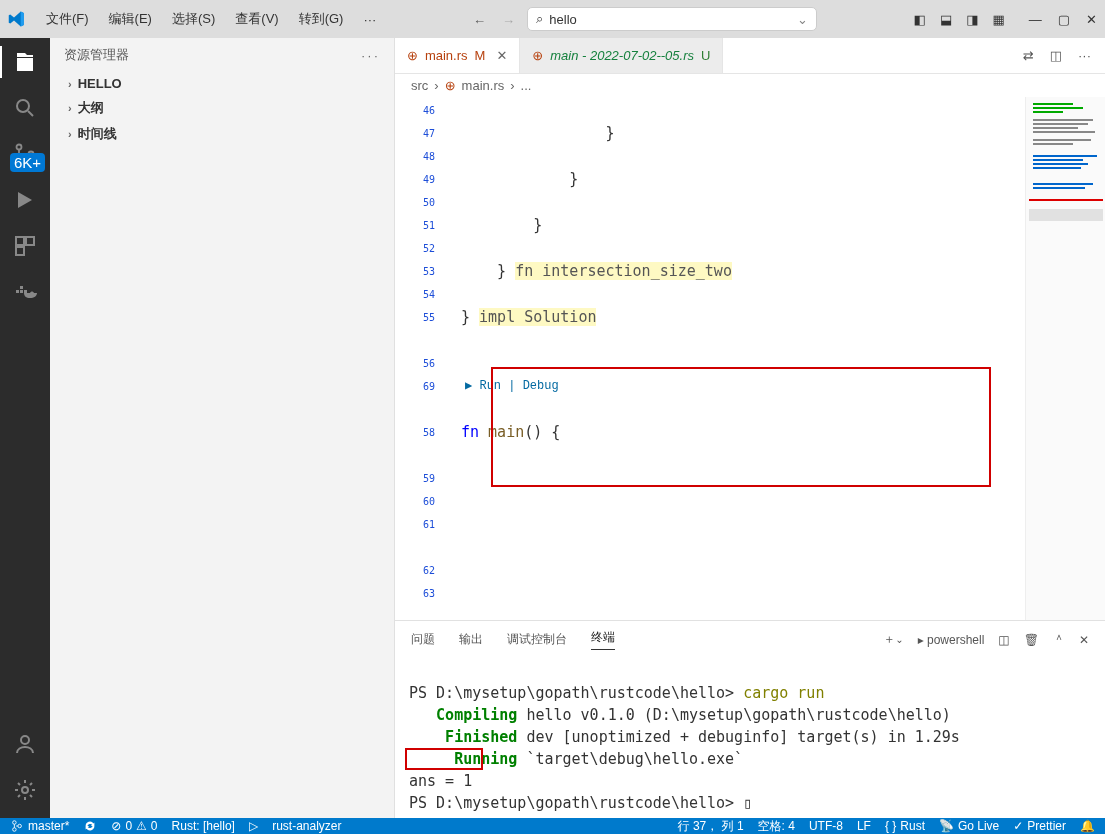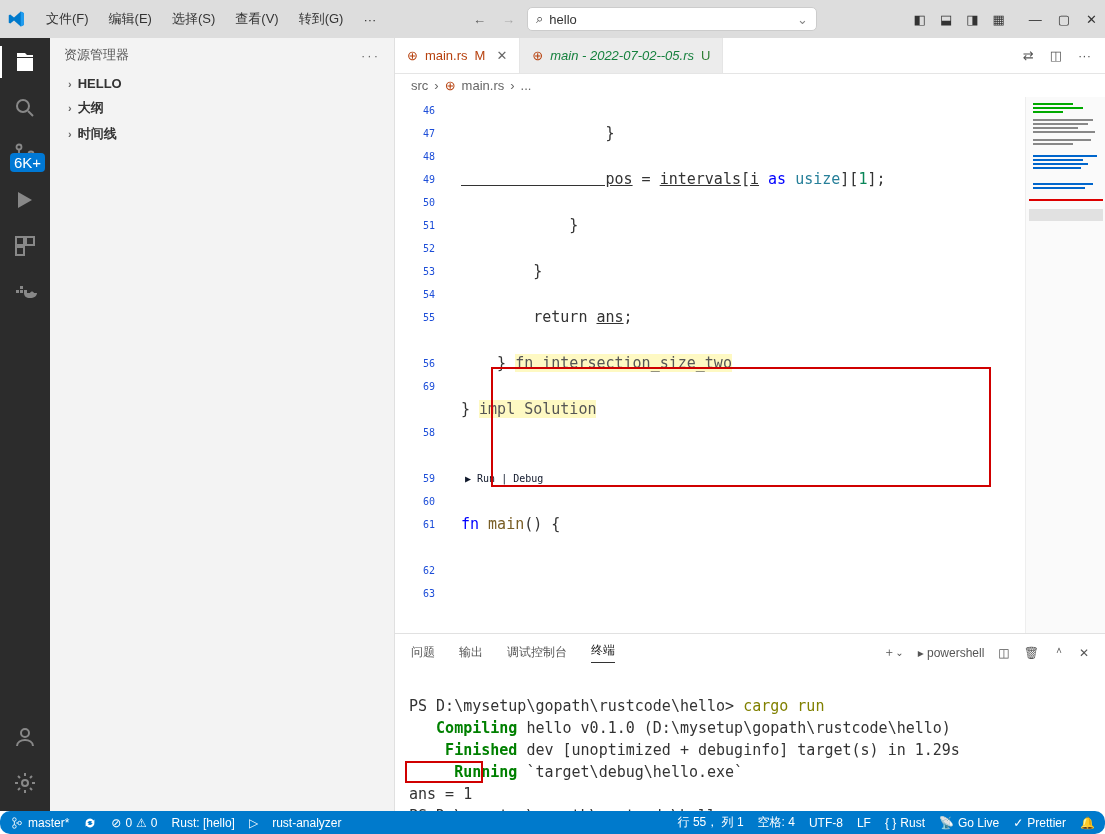--- a/index.html
+++ b/index.html
@@ -44,31 +44,31 @@
 .gutter { width:52px; text-align:right; padding-right:12px; color:#1d4ed8; font-size:10px; line-height:23px; font-family:Consolas,monospace; padding-top:2px; }
 .code { flex:1; font-family:Consolas,monospace; font-size:15px; line-height:23px; white-space:pre; padding-top:2px; position:relative; }
 .fold-col { width:14px; position:relative; }
 .kw { color:#0000ff; }
 .comment { color:#008000; }
 .num { color:#098658; }
 .type { color:#267f99; }
 .fn { color:#795e26; }
 .under { text-decoration:underline; }
 .greyparam { background:#fef9c3; color:#555; }
-.codelens { color:#0f172a; font-size:10px; display:flex; align-items:center; gap:4px; padding-left:4px; }
+.codelens { color:#0369a1; font-size:12px; display:flex; align-items:center; gap:4px; padding-left:4px;font-family:Liberation Mono, monospace; }
 .minimap { width:80px; background:#fafafa; border-left:1px solid #eee; }
 .redbox { position:absolute; border:2px solid #d00000; pointer-events:none; }
-.panel { height:178px; border-top:1px solid #e1e1e1; display:flex; flex-direction:column;justify-content:space-between; }
+.panel { height:198px; border-top:1px solid #e1e1e1; display:flex; flex-direction:column;justify-content:space-between; }
 .panel-tabs { display:flex; gap:24px; padding:8px 16px 4px; font-size:12px; color:#555; align-items:center; }
 .panel-tabs .ptab.active { color:#222; border-bottom:1px solid #333; padding-bottom:3px; }
 .panel-tabs .pright { margin-left:auto; display:flex; gap:14px; align-items:center; color:#555; }
 .terminal { flex:1; font-family:Consolas,monospace; font-size:15px; line-height:22px; padding:6px 14px; white-space:pre; position:relative; }
 .t-green { color:#008000; font-weight:bold; }
 .t-yellow { color:#808000; }
-.statusbar { height:23px; background:#007acc; color:#fff; display:flex; align-items:center; font-size:12px; padding:0 10px; gap:14px;border-radius:10px; }
+.statusbar { height:16px; background:#007acc; color:#fff; display:flex; align-items:center; font-size:12px; padding:0 10px; gap:14px; }
 .statusbar .sb-item { display:flex; align-items:center; gap:4px; }
 .statusbar .right { margin-left:auto; display:flex; gap:14px; align-items:center; }
 .statusbar svg { width:14px; height:14px; fill:currentColor; }
 .mini-decor { position:absolute; right:2px; top:2px; width:74px; }
 </style>
 </head>
 <body>
 
 <div class="titlebar">
   <svg class="vscode-icon" viewBox="0 0 24 24">
@@ -228,24 +228,22 @@
           <div>59</div>
           <div>60</div>
           <div>61</div>
           <div>&nbsp;</div>
           <div>62</div>
           <div>63</div>
         </div>
       <div class="fold-col"></div>
       <div class="code" id="codearea">
 <span style="display: block;">                }</span>
-<span style="display: block;"><span class="under">                pos</span> = <span class="under">intervals</span>[<span class="under">i</span> <span class="kw">as</span> <span class="type">usize</span>][<span class="num">1</span>];</span>
 <span style="display: block;">            }</span>
 <span style="display: block;">        }</span>
-<span style="display: block;"><span>        return </span><span class="under">ans</span>;</span>
 <span style="display: block;"><span>    } </span><span class="greyparam">fn intersection_size_two</span></span>
 <span style="display: block;"><span>} </span><span class="greyparam">impl Solution</span></span>
 <span style="display: block;"></span>
 <span class="codelens" style="display: block;">▶ <span>Run</span> | <span>Debug</span></span>
 <span style="display: block;"><span class="kw">fn </span><span class="fn">main</span><span>() {</span></span>
 
 
 
 
 
@@ -324,21 +322,21 @@
   <span class="sb-item">
       <svg viewBox="0 0 16 16">
         <path d="M3 8a5 5 0 019-3l1-1v4H9l1.5-1.5A3.5 3.5 0 005 8m8 0a5 5 0 01-9 3l-1 1V8h4l-1.5 1.5A3.5 3.5 0 0011 8" fill="#fff"></path>
       </svg>
     </span>
   <span class="sb-item">⊘ <span>0</span> ⚠ <span>0</span></span>
   <span class="sb-item">Rust: [hello]</span>
   <span class="sb-item">▷</span>
   <span class="sb-item">rust-analyzer</span>
   <div class="right">
-    <span class="sb-item">行 55， 列 1</span>
+    <span class="sb-item">行 37， 列 1</span>
     <span class="sb-item">空格: 4</span>
     <span class="sb-item">UTF-8</span>
     <span class="sb-item">LF</span>
     <span class="sb-item">{ } <span>Rust</span></span>
     <span class="sb-item">📡 <span>Go Live</span></span>
     <span class="sb-item">✓ <span>Prettier</span></span>
     <span class="sb-item">🔔</span>
   </div>
 </div>
 

